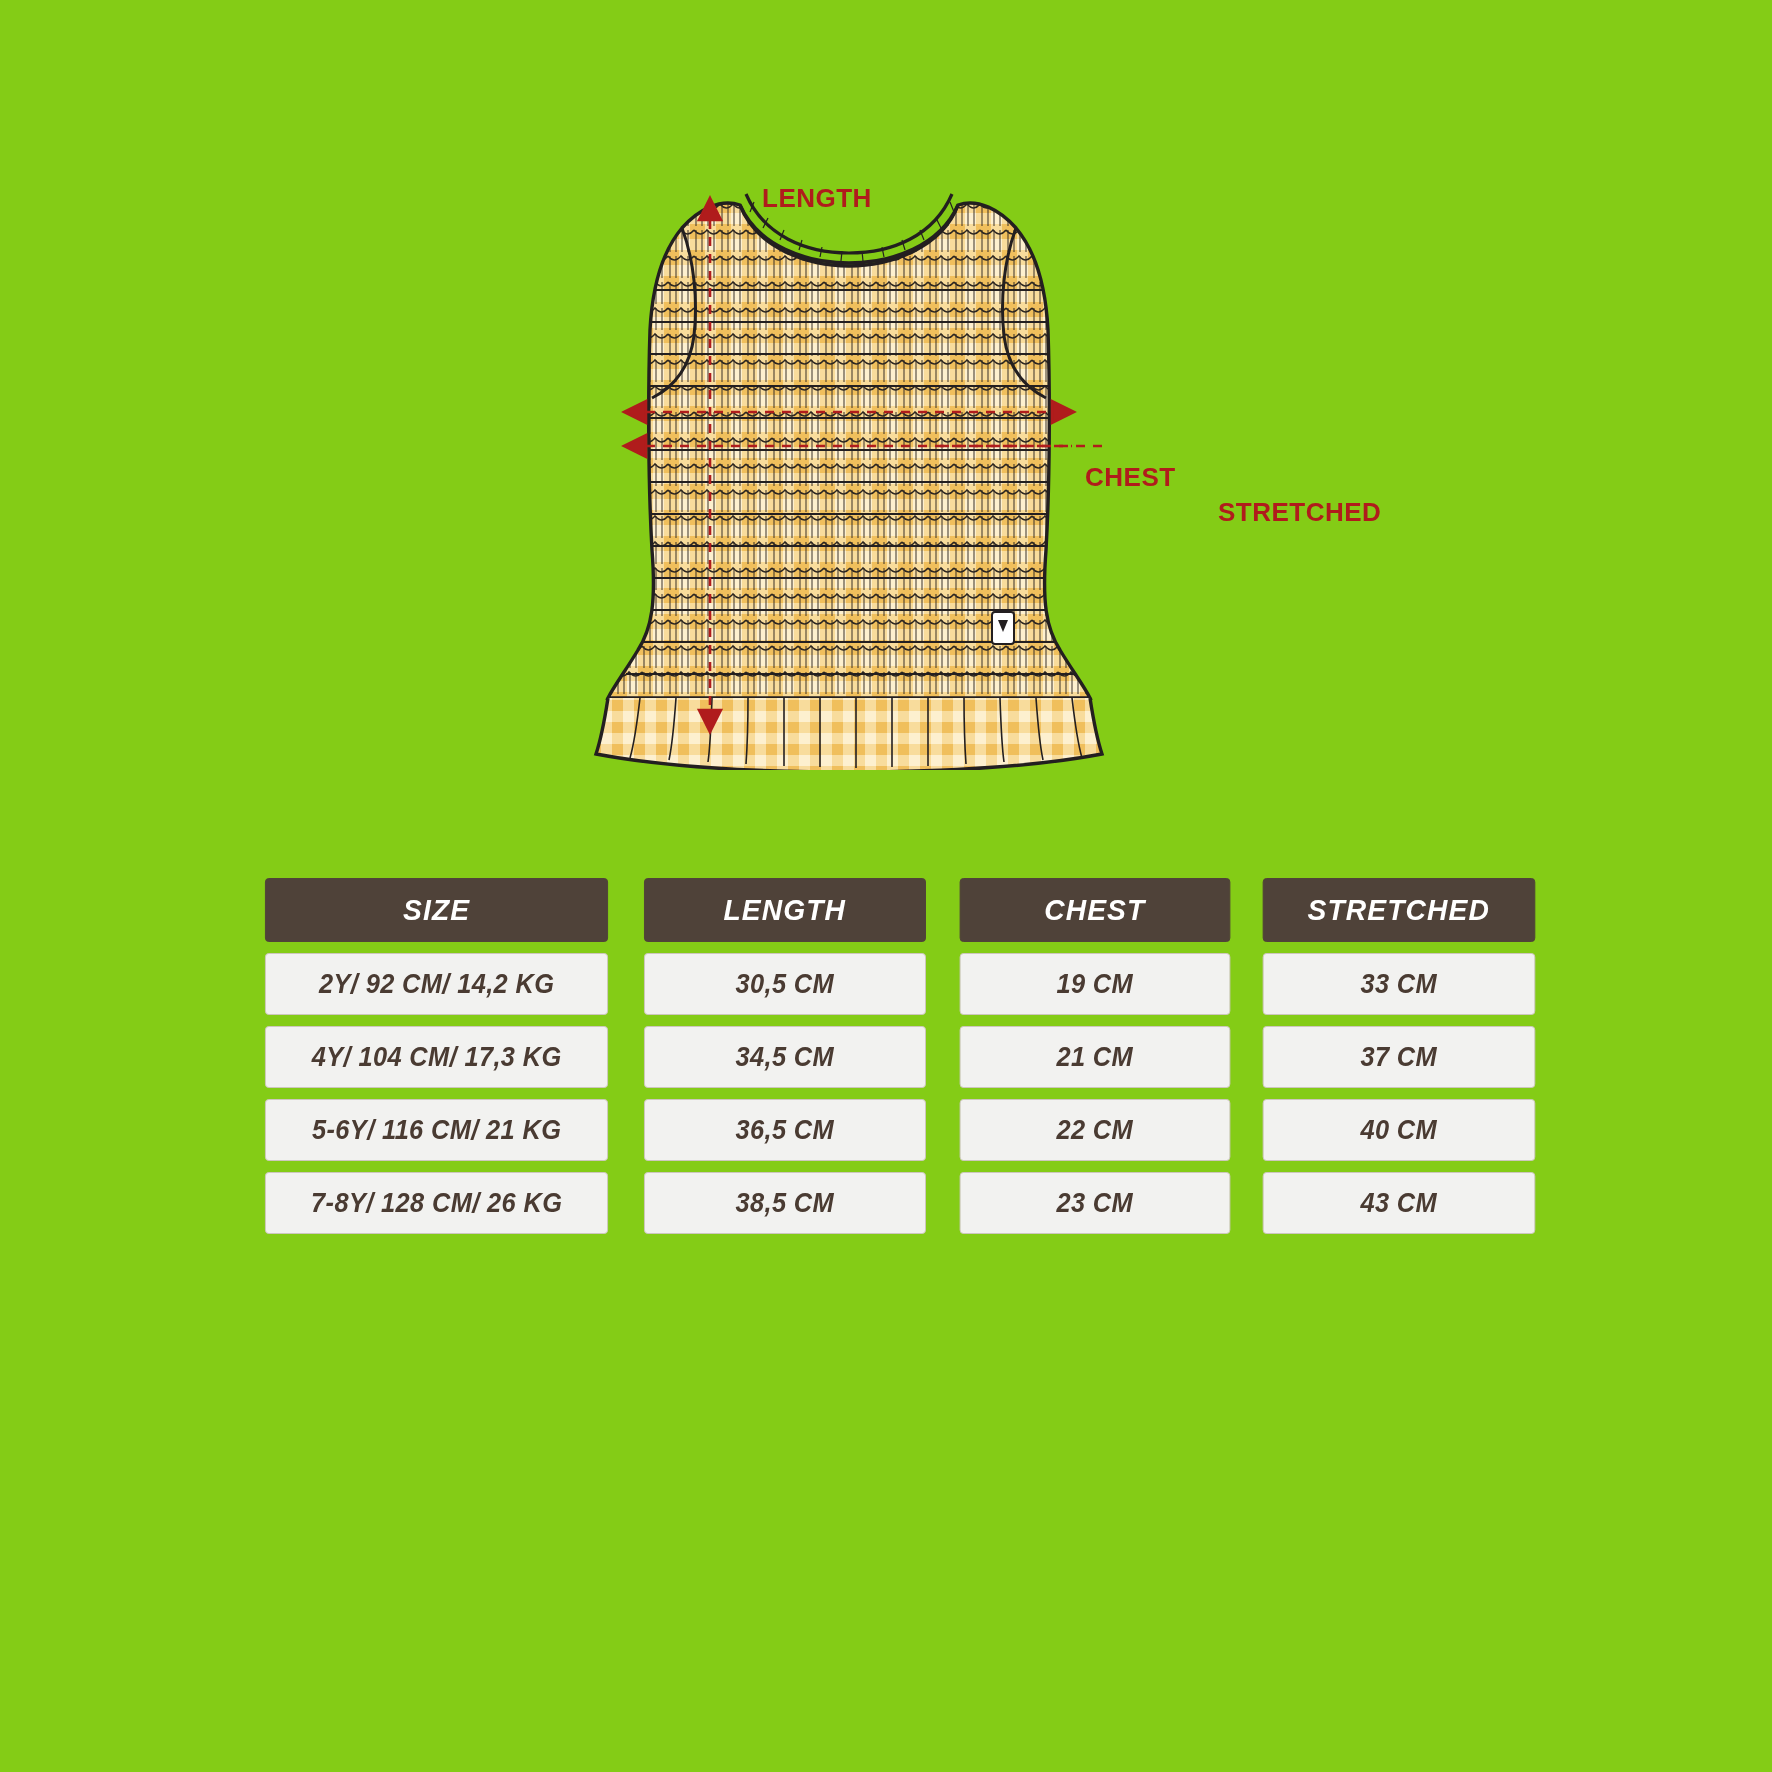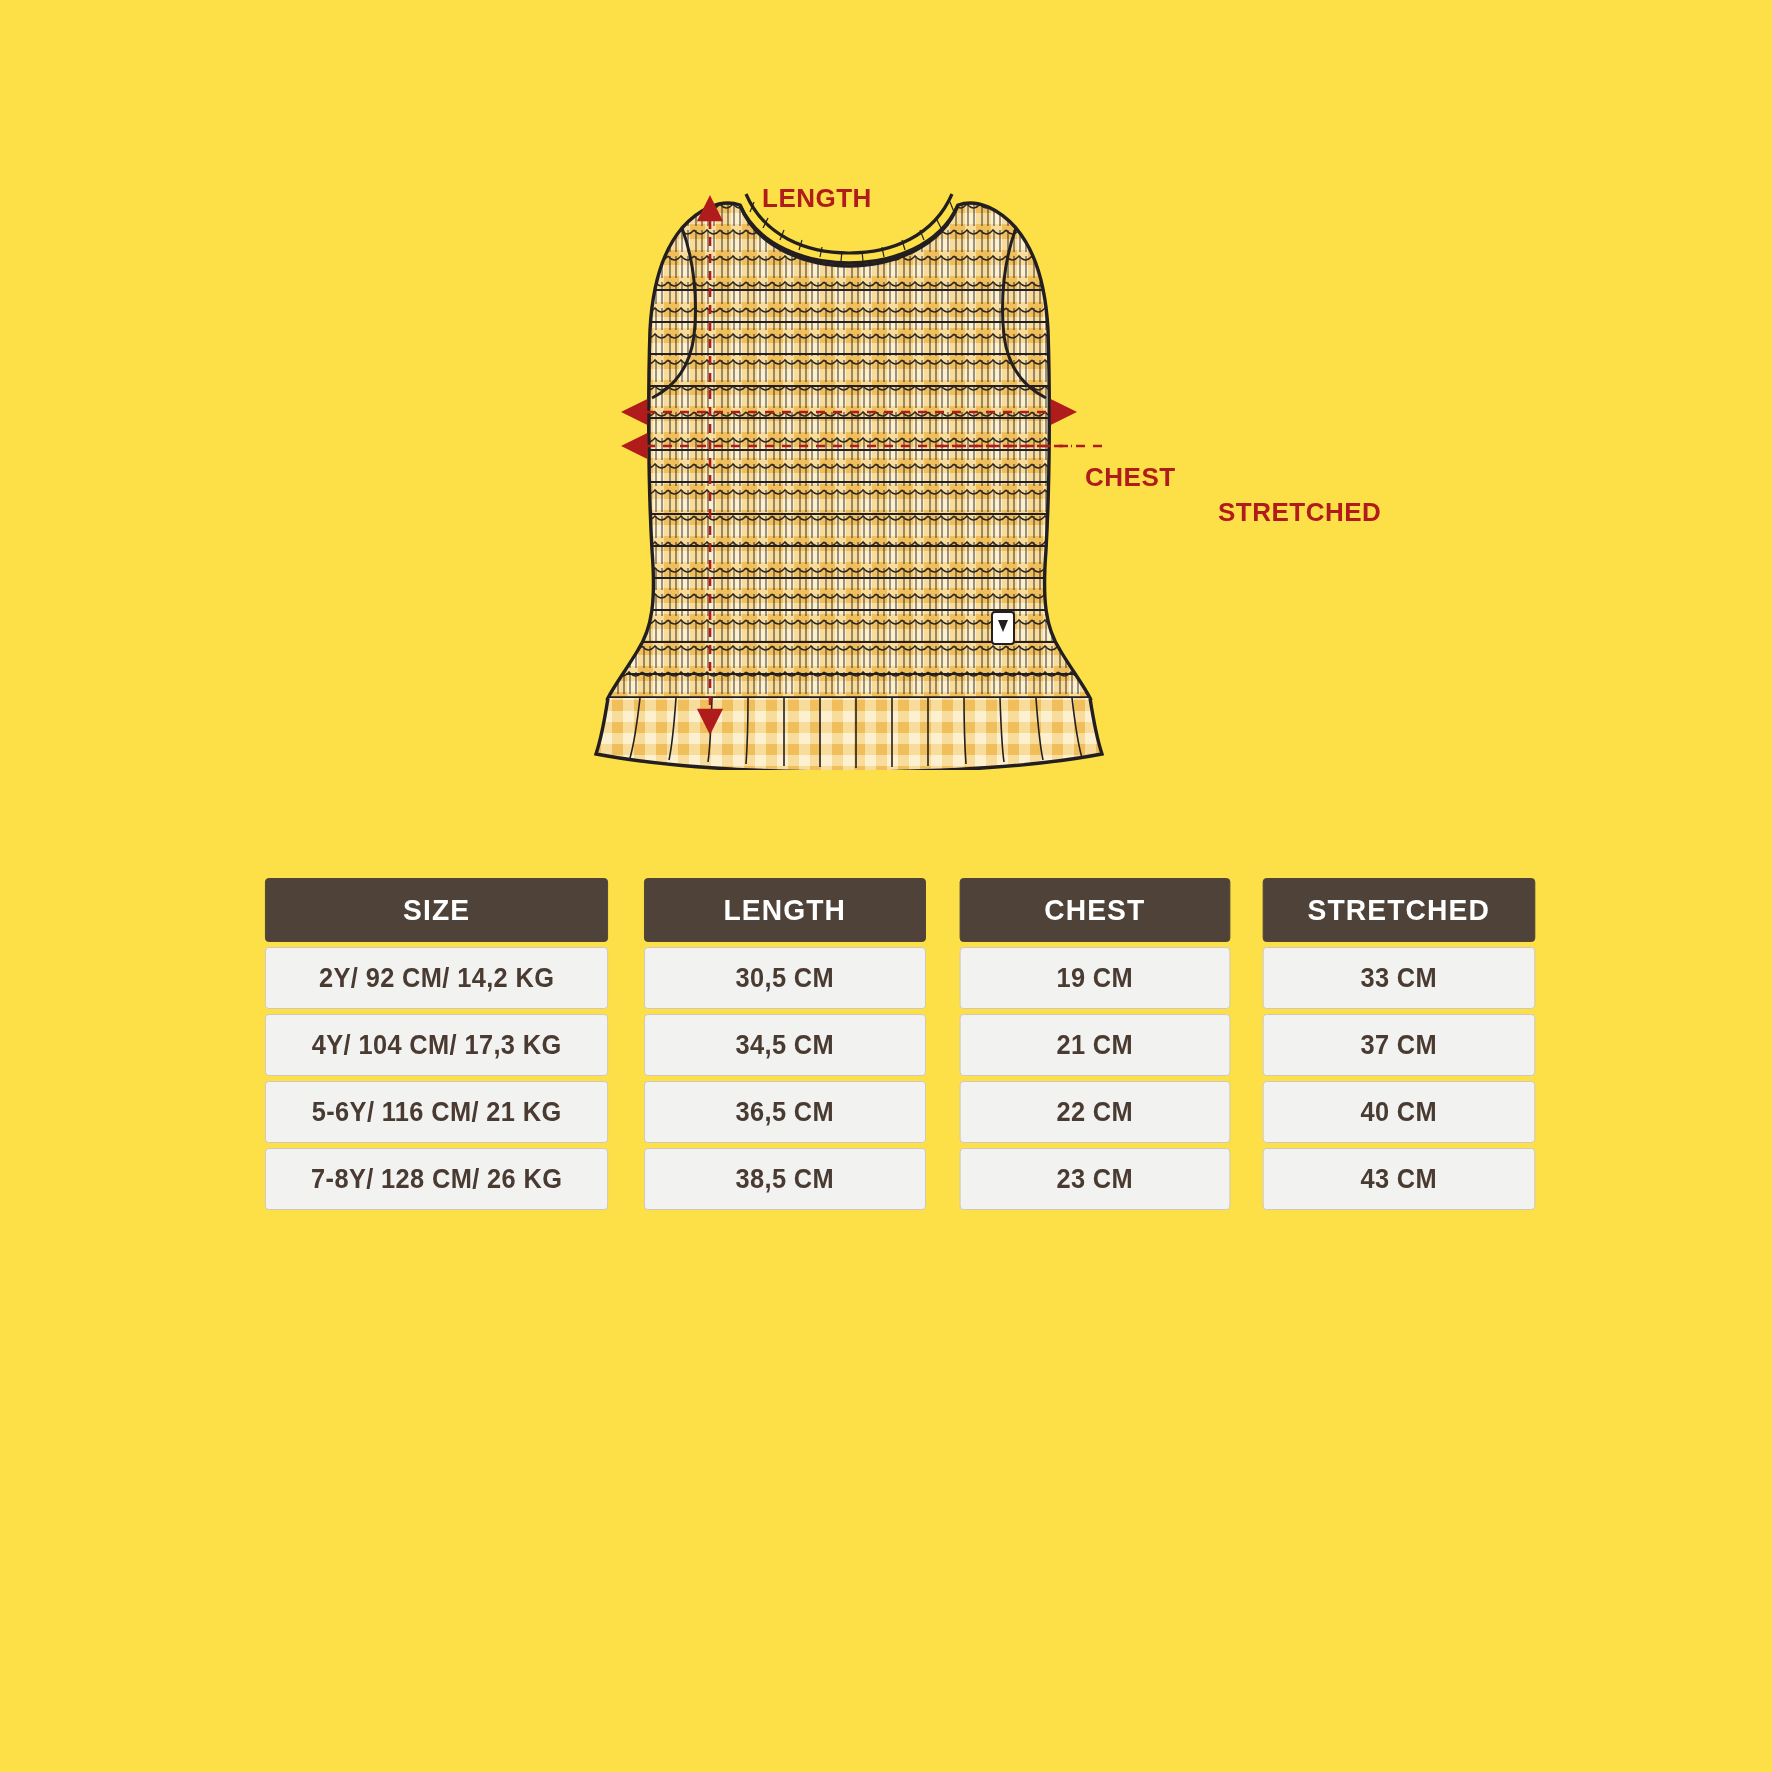--- a/index.html
+++ b/index.html
@@ -11,21 +11,21 @@
     height: 1772px;
     background: #f2f2f0;
     font-family: "Liberation Sans", sans-serif;
     -webkit-font-smoothing: antialiased;
     overflow: hidden;
   }
   #page {
     position: relative;
     width: 1772px;
     height: 1772px;
-    background: #fde047;
+    background: #84cc16;
   }
 
   
   #diagram {
     position: absolute;
     left: 0;
     top: 0;
     width: 1772px;
     height: 880px;
   }
@@ -50,21 +50,22 @@
   
   #size-table {
     position: absolute;
     left: 254px;
     top: 878px;
     width: 1290px;
   }
   .t-row {
     display: flex;
     gap: 16px;
-    margin-bottom: 5px;
+    margin-bottom: 11px;
+    font-style: italic;
   }
   .t-cell {
     box-sizing: border-box;
     display: flex;
     align-items: center;
     justify-content: center;
     height: 62px;
     font-family: "Liberation Sans Narrow", "Liberation Sans", sans-serif;
     font-weight: bold;
     font-size: 27px;

